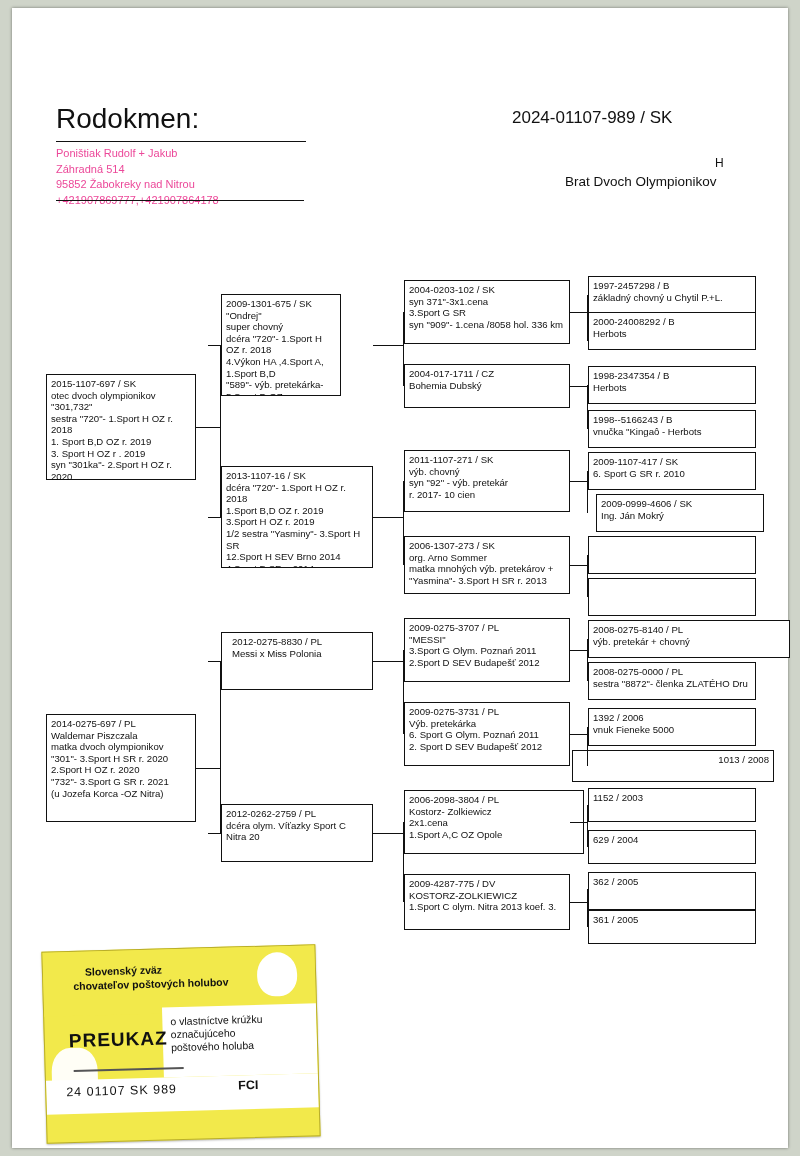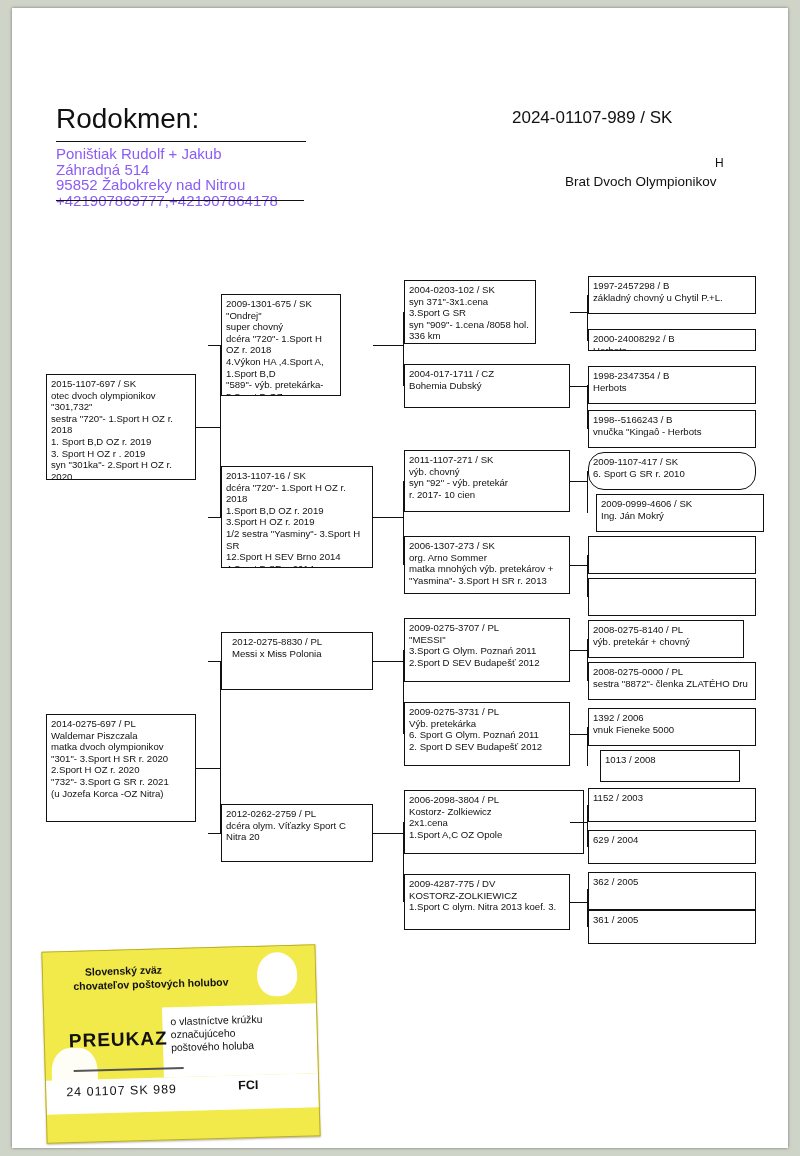--- a/index.html
+++ b/index.html
@@ -26,21 +26,21 @@
   .hdr-code{
     position:absolute;left:500px;top:100px;
     font-size:17px;color:#111;
   }
   .hdr-rule{
     position:absolute;left:44px;top:133px;width:250px;height:0;
     border-top:1px solid #111;
   }
   .owner{
     position:absolute;left:44px;top:138px;
-    font-size:15px;line-height:15.5px;color:#8b5cf6;
+    font-size:11px;line-height:15.5px;color:#ec4899;
     white-space:pre-line;
   }
   .owner-rule{
     position:absolute;left:44px;top:192px;width:248px;height:0;
     border-top:1px solid #111;
   }
   .hdr-right-h{
     position:absolute;left:703px;top:148px;font-size:12px;color:#111;
   }
   .hdr-right-sub{
@@ -143,21 +143,21 @@
 1.Sport B,D OZ r. 2019
 3.Sport H OZ r. 2019
 1/2 sestra "Yasminy"- 3.Sport H SR
 12.Sport H SEV Brno 2014
 4:Sport B SR r. 2014</div>
   <div class="box" style="left:209px;top:624px;width:152px;height:58px;padding-left:10px;">2012-0275-8830 / PL
 Messi x Miss Polonia</div>
   <div class="box" style="left:209px;top:796px;width:152px;height:58px;">2012-0262-2759 / PL
 dcéra olym. Víťazky Sport C Nitra 20</div>
 
-  <div class="box" style="left:392px;top:272px;width:132px;height:64px;">2004-0203-102 / SK
+  <div class="box" style="left:392px;top:272px;width:166px;height:64px;">2004-0203-102 / SK
 syn 371"-3x1.cena
 3.Sport G SR
 syn "909"- 1.cena /8058 hol. 336 km</div>
   <div class="box" style="left:392px;top:356px;width:166px;height:44px;">2004-017-1711 / CZ
 Bohemia Dubský</div>
   <div class="box" style="left:392px;top:442px;width:166px;height:62px;">2011-1107-271 / SK
 výb. chovný
 syn "92" - výb. pretekár
 r. 2017- 10 cien</div>
   <div class="box" style="left:392px;top:528px;width:166px;height:58px;">2006-1307-273 / SK
@@ -175,39 +175,39 @@
   <div class="box" style="left:392px;top:782px;width:180px;height:64px;">2006-2098-3804 / PL
 Kostorz- Zolkiewicz
 2x1.cena
 1.Sport A,C OZ Opole</div>
   <div class="box" style="left:392px;top:866px;width:166px;height:56px;">2009-4287-775 / DV
 KOSTORZ-ZOLKIEWICZ
 1.Sport C olym. Nitra 2013 koef. 3.</div>
 
   <div class="box" style="left:576px;top:268px;width:168px;height:38px;">1997-2457298 / B
 základný chovný u Chytil P.+L.</div>
-  <div class="box" style="left:576px;top:321px;width:168px;height:22px;">2000-24008292 / B
+  <div class="box" style="left:576px;top:304px;width:168px;height:38px;">2000-24008292 / B
 Herbots</div>
   <div class="box" style="left:576px;top:358px;width:168px;height:38px;">1998-2347354 / B
 Herbots</div>
   <div class="box" style="left:576px;top:402px;width:168px;height:38px;">1998--5166243 / B
 vnučka "Kingaô - Herbots</div>
-  <div class="box" style="left:576px;top:444px;width:168px;height:38px;border-radius:16px;">2009-1107-417 / SK
+  <div class="box" style="left:576px;top:444px;width:168px;height:38px;">2009-1107-417 / SK
 6. Sport G SR r. 2010</div>
   <div class="box" style="left:576px;top:486px;width:168px;height:38px;margin-left:8px;">2009-0999-4606 / SK
 Ing. Ján Mokrý</div>
   <div class="box" style="left:576px;top:528px;width:168px;height:38px;"></div>
   <div class="box" style="left:576px;top:570px;width:168px;height:38px;"></div>
-  <div class="box" style="left:576px;top:612px;width:156px;height:38px;">2008-0275-8140 / PL
+  <div class="box" style="left:576px;top:612px;width:202px;height:38px;">2008-0275-8140 / PL
 výb. pretekár + chovný</div>
   <div class="box" style="left:576px;top:654px;width:168px;height:38px;">2008-0275-0000 / PL
 sestra "8872"- členka ZLATÉHO Dru</div>
   <div class="box" style="left:576px;top:700px;width:168px;height:38px;">1392 / 2006
 vnuk Fieneke 5000</div>
-  <div class="box" style="left:588px;top:742px;width:140px;height:32px;">1013 / 2008</div>
+  <div class="box" style="left:560px;top:742px;width:202px;height:32px;text-align:right;">1013 / 2008</div>
   <div class="box" style="left:576px;top:780px;width:168px;height:34px;">1152 / 2003</div>
   <div class="box" style="left:576px;top:822px;width:168px;height:34px;">629 / 2004</div>
   <div class="box" style="left:576px;top:864px;width:168px;height:38px;">362 / 2005</div>
   <div class="box" style="left:576px;top:902px;width:168px;height:34px;">361 / 2005</div>
 
   <div class="ln lnh" style="left:184px;top:419px;width:24px;"></div>
   <div class="ln lnv" style="left:208px;top:337px;height:172px;"></div>
   <div class="ln lnh" style="left:196px;top:337px;width:13px;"></div>
   <div class="ln lnh" style="left:196px;top:509px;width:13px;"></div>
 

